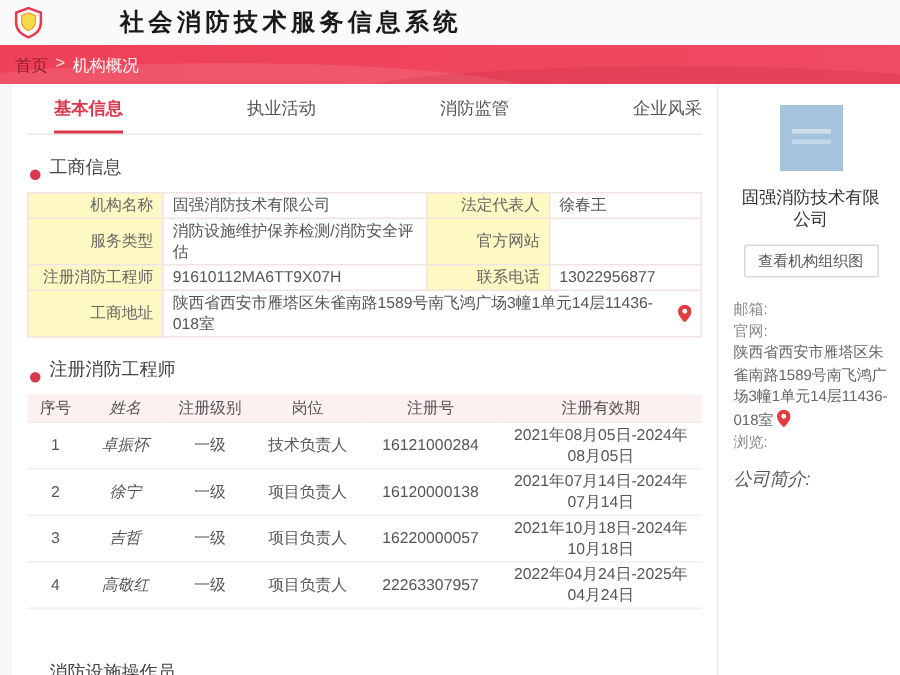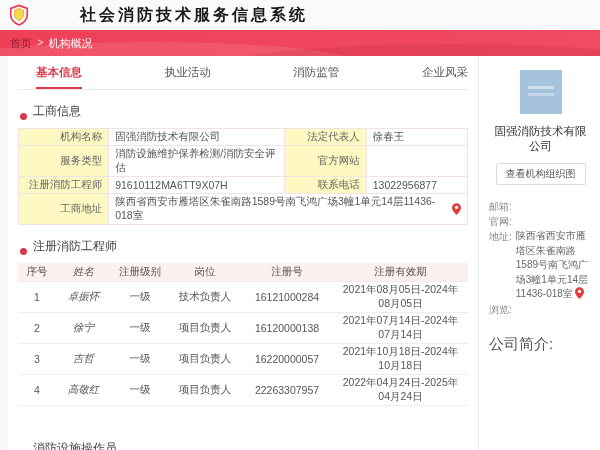--- a/index.html
+++ b/index.html
@@ -66,21 +66,21 @@
     background:rgba(255,255,255,0.45); box-shadow:0 7px 0 rgba(255,255,255,0.35); }
   .side-company { text-align:center; font-size:11.5px; color:#333; margin-bottom:9px; }
   .orgchart-btn { display:block; margin:0 auto 14px; background:#fff; border:1px solid #d9d9d9;
     border-radius:2px; font-size:10px; color:#555; padding:3px 9px; cursor:pointer;
     font-family:Liberation Serif, serif; }
   .side-field { display:flex; font-size:10px; line-height:15px; color:#888; }
   .side-field .fl { white-space:nowrap; margin-right:4px; color:#888; }
   .side-field .fv { color:#666; }
   .addr-val { line-height:14.5px; }
   .pin-inline { vertical-align:-2px; margin-left:2px; }
-  .intro-label { font-size:15px; color:#555; margin-top:18px; }
+  .intro-label { font-size:12px; color:#555; margin-top:8px;font-style:italic; }
   .icon-pin { display:inline-flex; cursor:pointer; }
 </style>
 </head>
 <body>
 
 <div class="app-header">
   <span class="logo-icon">
     <svg viewBox="0 0 24 24" width="22" height="22">
       <path d="M12 1.5 L21 4.8 V12 C21 17.3 16.6 21 12 22.8 C7.4 21 3 17.3 3 12 V4.8 Z" fill="#fff" stroke="#e8394f" stroke-width="1.8"></path>
       <path d="M12 5 L17 7 V11.5 C17 14.6 14.6 16.8 12 18 C9.4 16.8 7 14.6 7 11.5 V7 Z" fill="#f7d94c" stroke="#f0a32e" stroke-width="1"></path>
@@ -222,21 +222,20 @@
 
     <div class="side-field">
       <span class="fl">邮箱:</span>
       <span class="fv"></span>
     </div>
     <div class="side-field">
       <span class="fl">官网:</span>
       <span class="fv"></span>
     </div>
     <div class="side-field">
-      <span class="fl">地址:</span>
       <span class="fv addr-val"><span>陕西省西安市雁塔区朱雀南路1589号南飞鸿广场3幢1单元14层11436-018室</span><span class="icon-pin pin-inline">
             <svg viewBox="0 0 10 13" width="9" height="12">
               <path d="M5 0C2.2 0 0 2.2 0 5c0 3.5 5 8 5 8s5-4.5 5-8C10 2.2 7.8 0 5 0z" fill="#e23c3c"></path>
               <circle cx="5" cy="4.8" r="1.8" fill="#fff"></circle>
             </svg>
           </span></span>
     </div>
     <div class="side-field">
       <span class="fl">浏览:</span>
       <span class="fv"></span>

